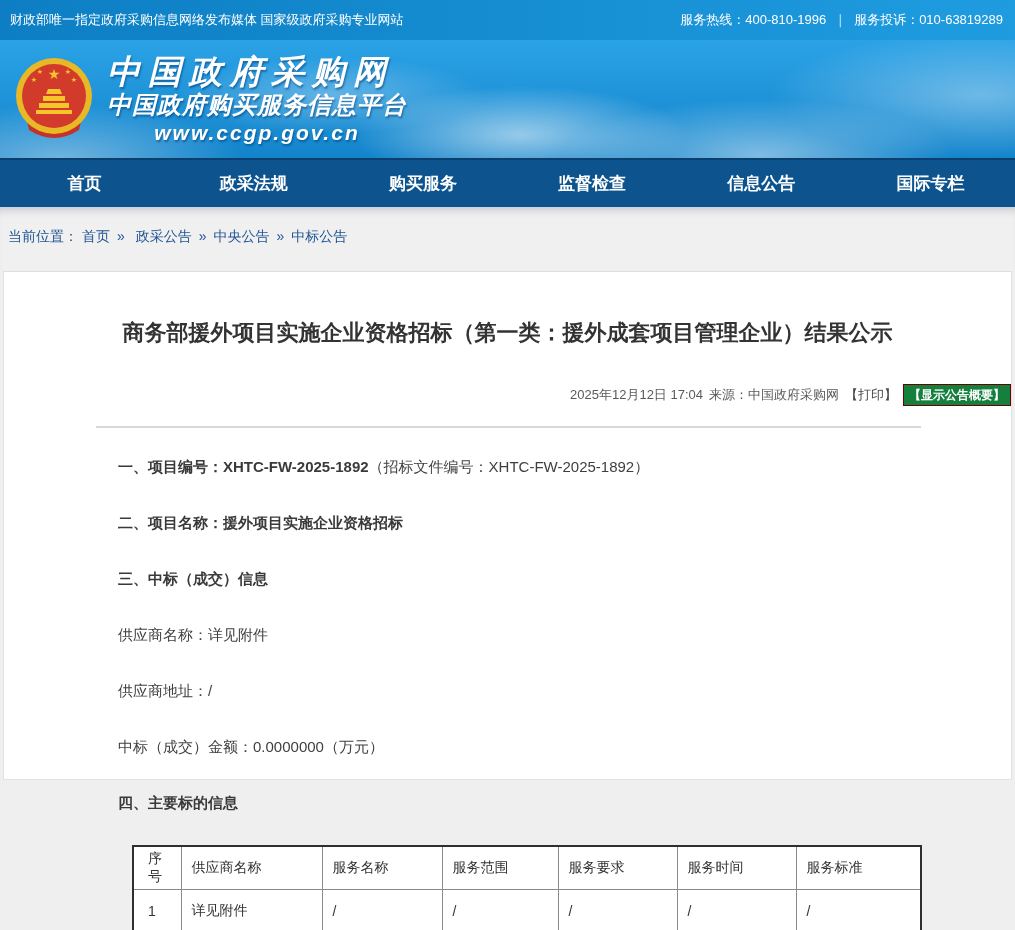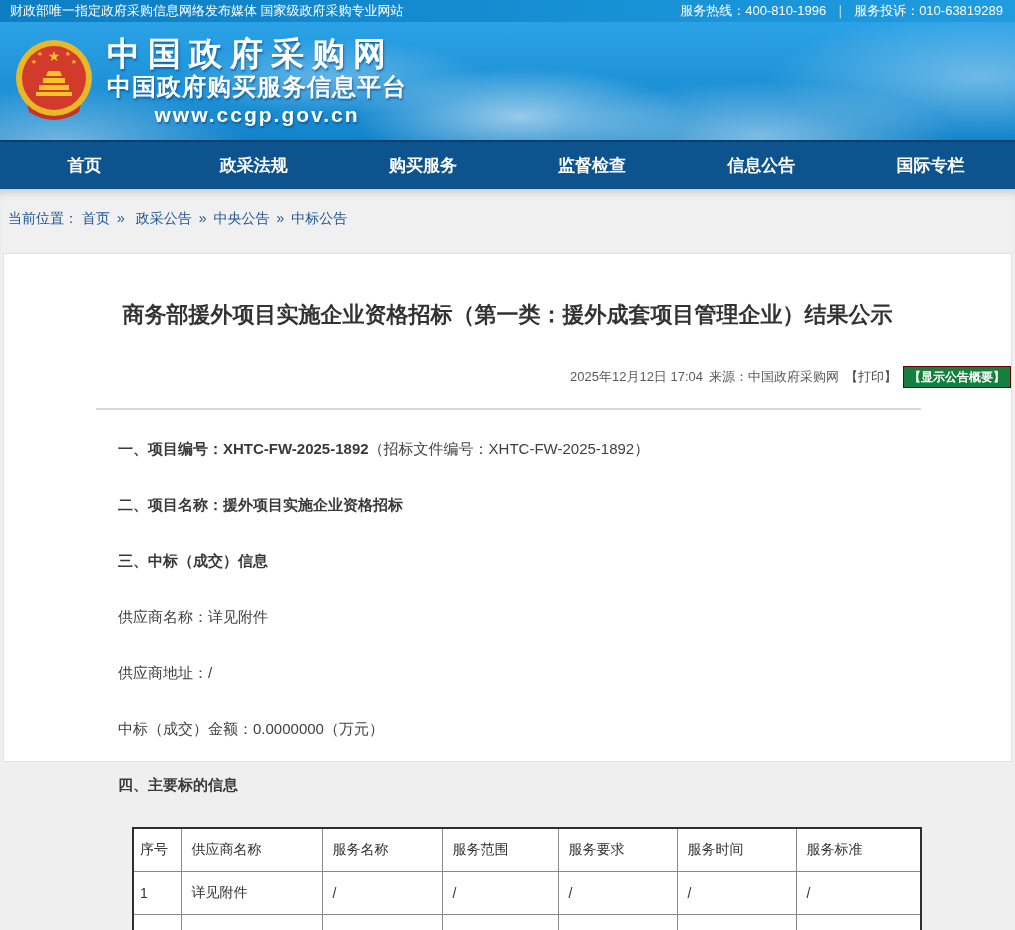--- a/index.html
+++ b/index.html
@@ -1,36 +1,36 @@
 <!DOCTYPE html>
 <html><head>
 <meta charset="utf-8">
 <style>
   * { box-sizing: border-box; margin: 0; padding: 0; }
   html,body { width:1015px; height:930px; overflow:hidden;
     font-family:"Liberation Sans","DejaVu Sans",sans-serif; background:#efefef; }
 
   
-  .topbar { height:22px; background:linear-gradient(90deg,#0d7ec3,#1f9ce0);
+  .topbar { height:40px; background:linear-gradient(90deg,#0d7ec3,#1f9ce0);
     display:flex; justify-content:space-between; align-items:center;
     padding:0 10px; color:#fff; font-size:13px; white-space:nowrap; }
   .topbar .right span { margin:0 2px; }
   .topbar .sep { margin:0 8px; opacity:.9; }
 
   
   .header { position:relative; height:118px; overflow:hidden;
     background:
       radial-gradient(ellipse 240px 70px at 520px 95px, rgba(255,255,255,.55), rgba(255,255,255,0) 70%),
       radial-gradient(ellipse 280px 80px at 760px 115px, rgba(255,255,255,.45), rgba(255,255,255,0) 70%),
       radial-gradient(ellipse 300px 90px at 980px 55px,  rgba(255,255,255,.35), rgba(255,255,255,0) 70%),
       radial-gradient(ellipse 220px 55px at 330px 55px,  rgba(255,255,255,.30), rgba(255,255,255,0) 70%),
       radial-gradient(ellipse 260px 80px at 60px 120px,  rgba(255,255,255,.40), rgba(255,255,255,0) 70%),
       linear-gradient(180deg,#2ba2e6 0%,#1384cb 100%); }
   .logo { position:absolute; left:13px; top:14px; display:flex; align-items:center; gap:12px; cursor:pointer; }
-  .logo-text { color:#fff; }
+  .logo-text { color:#fff;font-style:italic; }
   .site-name { font-size:33px; font-weight:bold; letter-spacing:8px;
     text-shadow:1px 2px 2px rgba(0,60,120,.55); line-height:36px; }
   .site-sub  { font-size:24px; font-weight:bold; letter-spacing:1px;
     text-shadow:1px 2px 2px rgba(0,60,120,.55); line-height:30px; }
   .site-url  { font-size:21px; font-weight:bold; letter-spacing:2px; text-align:center;
     text-shadow:1px 2px 2px rgba(0,60,120,.55); line-height:26px; }
 
   
   .nav { height:49px; background:#0d538e; border-top:2px solid #0a3f6e;
     display:flex; }
@@ -60,21 +60,21 @@
 
   .body { padding-left:114px; }
   .body p { font-size:15px; line-height:17px; color:#3f3f3f; margin-top:39px; }
   .body p:first-child { margin-top:30px; }
   .body p b { font-weight:bold; color:#3a3a3a; }
 
   table.subject { border-collapse:collapse; margin:34px 0 0 14px;
     border:2px solid #2f2f2f; background:#fff; }
   table.subject th, table.subject td { border:1px solid #8a8a8a; font-size:14px;
     font-weight:normal; color:#333; text-align:left; padding:12px 10px; }
-  table.subject th:first-child, table.subject td:first-child { padding:0 6px; }
+  table.subject th:first-child, table.subject td:first-child { padding:0 14px; }
   table.subject tr.hr  th { height:33px; }
   table.subject tr.r1 td { height:33px; }
   table.subject tr.r2 td { height:42px; }
 </style>
 </head>
 <body>
 
 <div class="topbar">
   <span>财政部唯一指定政府采购信息网络发布媒体 国家级政府采购专业网站</span>
   <span class="right">

